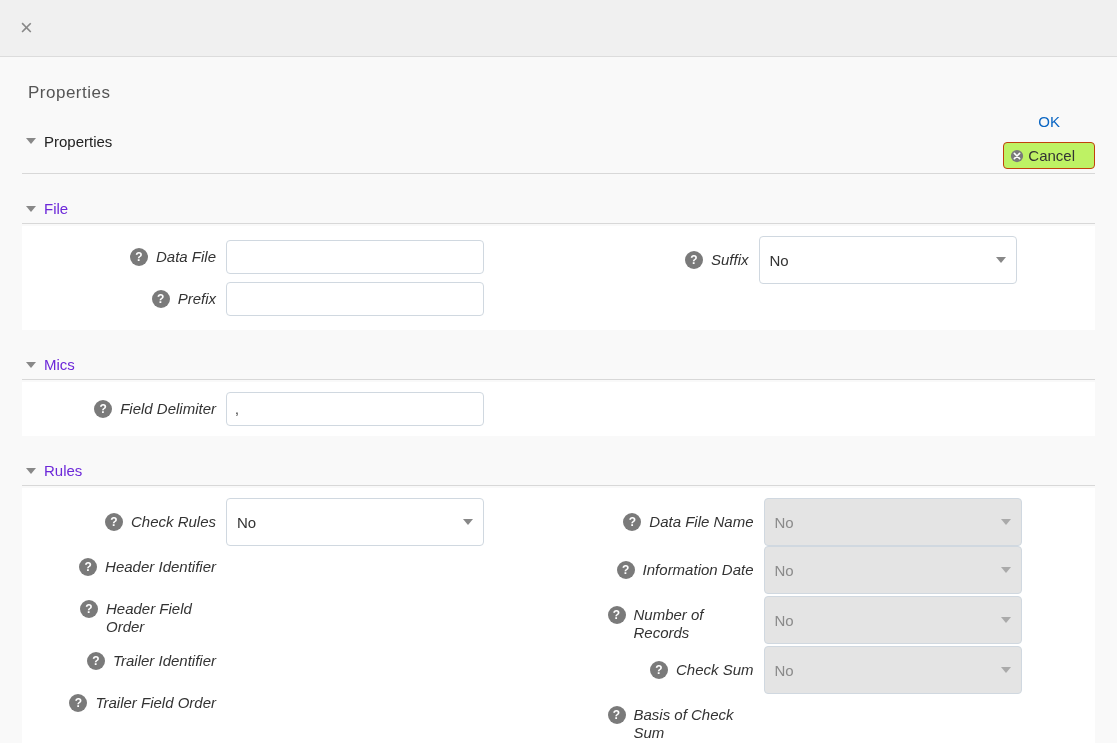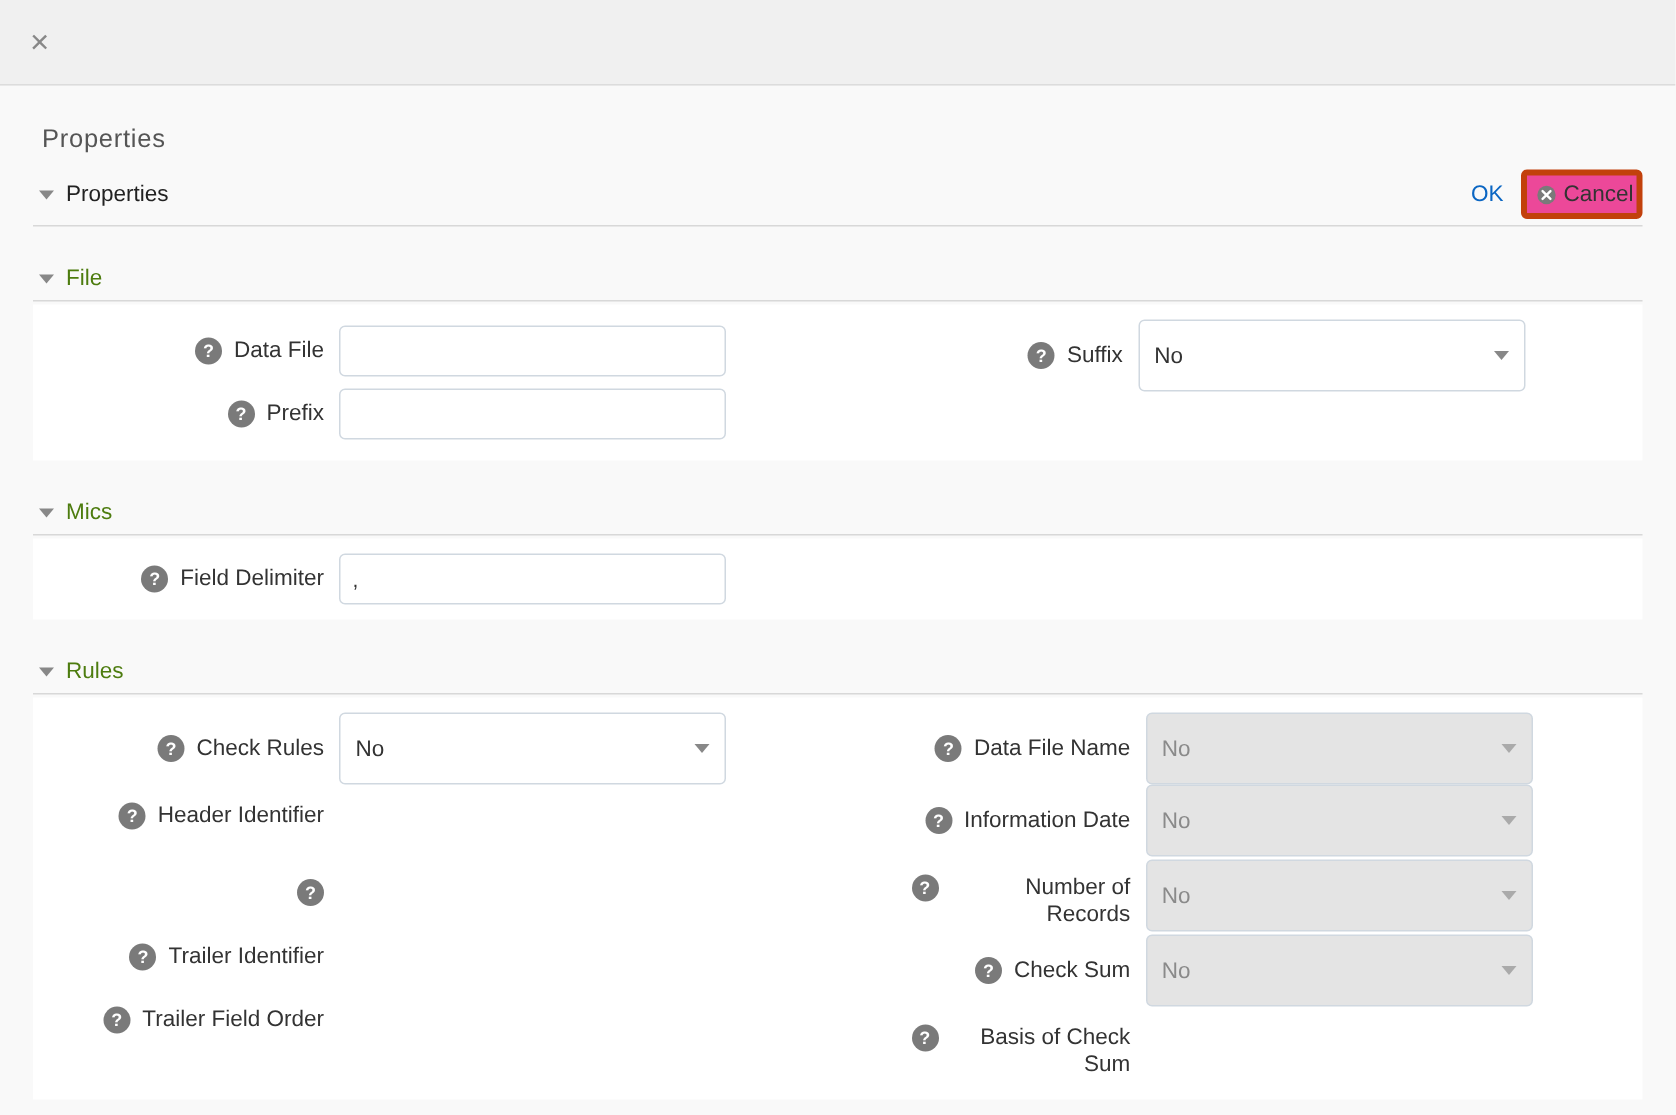--- a/index.html
+++ b/index.html
@@ -56,48 +56,49 @@
     padding-bottom: 4px;
     margin-bottom: 6px;
   }
 
   .section-header {
     display: flex;
     align-items: center;
     gap: 6px;
     font-size: 15px;
     font-weight: 500;
-    color: #4d7c0f;
+    color: #6d28d9;
     border-bottom: 1px solid #d8d8d8;
     padding: 8px 0 6px 4px;
     margin-top: 18px;
   }
   .chev {
     width: 0; height: 0;
     border-left: 5px solid transparent;
     border-right: 5px solid transparent;
     border-top: 6px solid #888;
     margin-right: 2px;
   }
 
   .top-actions {
     display: flex;
     align-items: center;
     gap: 12px;
+    flex-direction: column;
   }
   .ok-link {
     color: #0b66c3;
     cursor: pointer;
     font-size: 15px;
   }
   .cancel-btn {
-    background: #ec4899;
-    border: 4px solid #c2410c;
+    background: #bef264;
+    border: 1px solid #c2410c;
     border-radius: 4px;
-    padding: 4px 2px 4px 6px;
+    padding: 4px 19px 4px 6px;
     display: inline-flex;
     align-items: center;
     gap: 4px;
     cursor: pointer;
     font-size: 15px;
     color: #333;
   }
   .cancel-icon {
     width: 14px; height: 14px;
     display: inline-flex;
@@ -130,21 +131,21 @@
     align-items: center;
     justify-content: flex-end;
     gap: 8px;
     padding-right: 10px;
     color: #333;
     font-size: 15px;
     text-align: right;
     box-sizing: border-box;
   }
   .label-cell.multi { align-items: flex-start; padding-top: 8px;}
-  .label-text { text-align: right; line-height: 1.2; }
+  .label-text { text-align: left; line-height: 1.2; font-style: italic; }
 
   .help {
     width: 18px; height: 18px;
     border-radius: 50%;
     background: #7a7a7a;
     color: #fff;
     font-size: 12px;
     font-weight: 700;
     display: inline-flex;
     align-items: center;
@@ -316,20 +317,21 @@
         </div>
         <div class="row">
           <div class="label-cell">
             <span class="help">?</span>
             <span class="label-text">Header Identifier</span>
           </div>
         </div>
         <div class="row" style="min-height:52px;">
           <div class="label-cell multi">
             <span class="help">?</span>
+            <span class="label-text" style="max-width:110px;">Header Field Order</span>
           </div>
         </div>
         <div class="row">
           <div class="label-cell">
             <span class="help">?</span>
             <span class="label-text">Trailer Identifier</span>
           </div>
         </div>
         <div class="row">
           <div class="label-cell">

